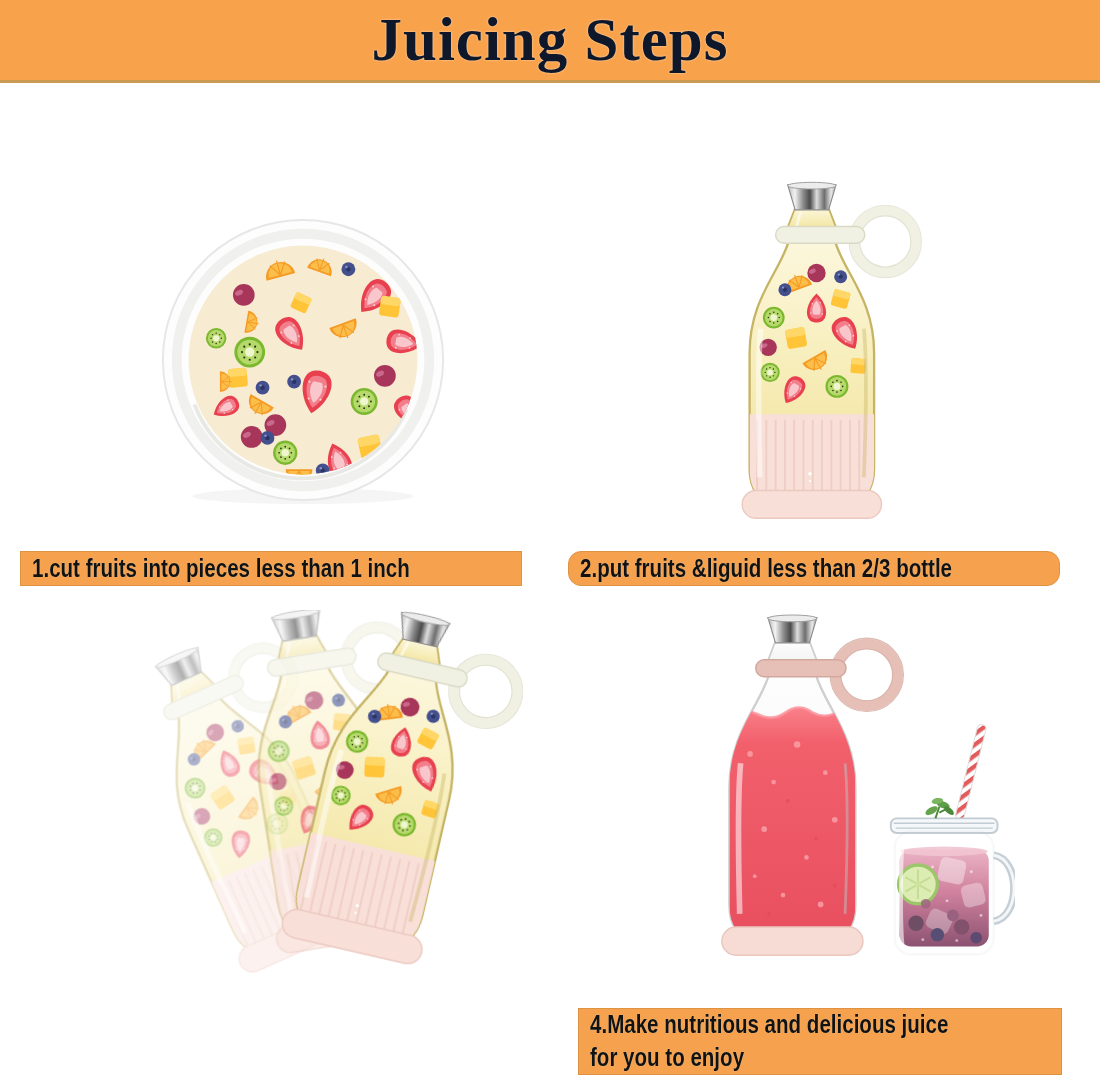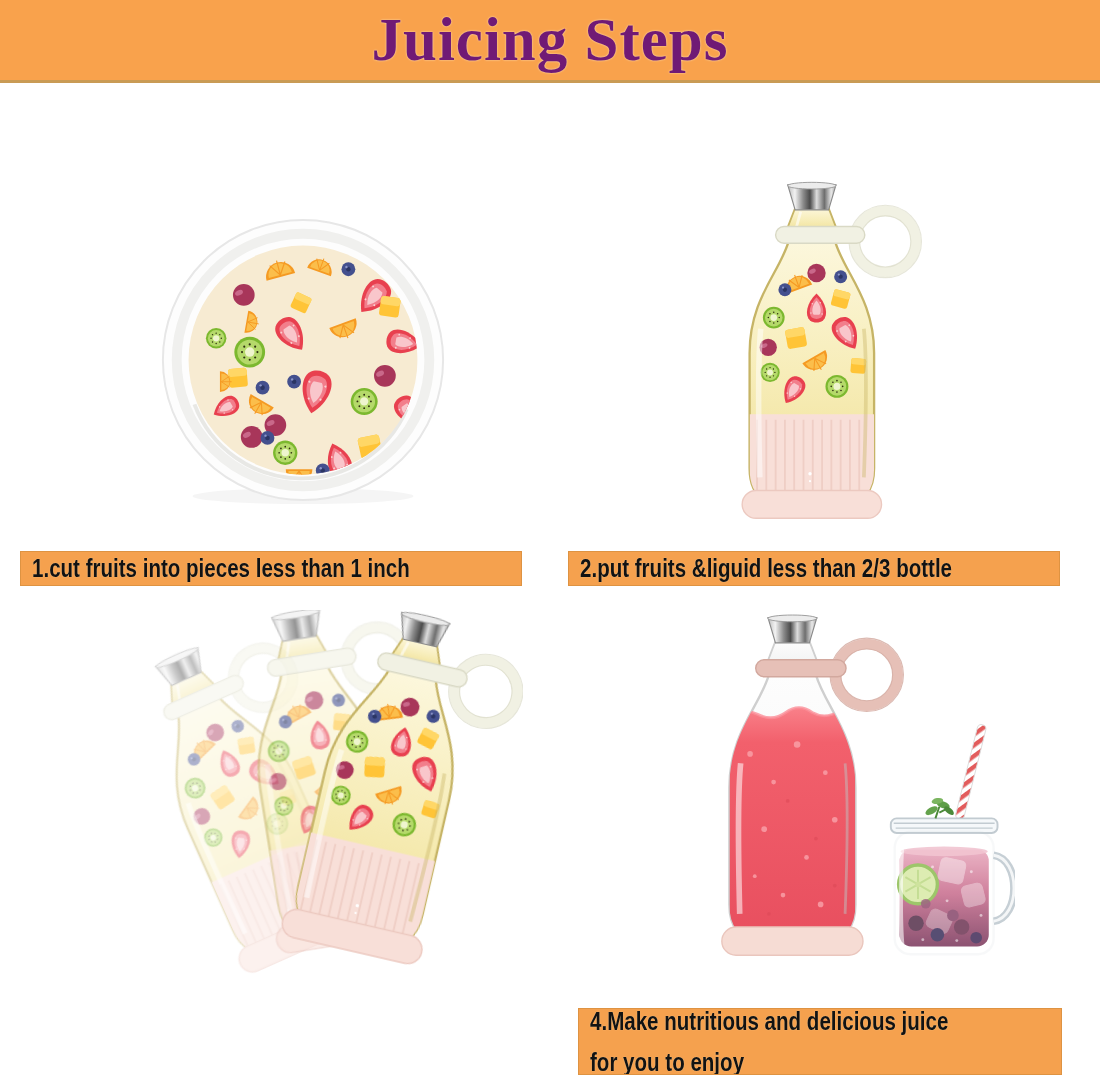--- a/index.html
+++ b/index.html
@@ -2,35 +2,35 @@
 <html><head>
 <meta charset="utf-8">
 <style>
   html,body{margin:0;padding:0;background:#ffffff;}
   .canvas{position:relative;width:1100px;height:1080px;background:#ffffff;overflow:hidden;
           font-family:"Liberation Sans", sans-serif;}
   
   .banner{position:absolute;left:0;top:0;width:1100px;height:80px;background:#F9A24C;
           border-bottom:3px solid #C99B55;display:flex;align-items:center;justify-content:center;}
   .banner h1{margin:0;font-family:"Liberation Serif", serif;font-weight:bold;font-size:61px;
-             color:#701a75;letter-spacing:1px;text-shadow:0 0 2px rgba(255,240,210,.9);}
+             color:#0f172a;letter-spacing:1px;text-shadow:0 0 2px rgba(255,240,210,.9);}
   
   .fig{position:absolute;}
   .fig svg{display:block;}
   
   .caption{position:absolute;background:#F5A14E;border:1px solid #DE9342;color:#121212;
-           font-weight:bold;display:flex;flex-direction:column;justify-content:center;
+           font-weight:bold;display:flex;flex-direction:column;justify-content:flex-end;
            padding:0 11px;box-sizing:border-box;overflow:hidden;}
   .cap-line{display:block;white-space:nowrap;font-size:26px;line-height:33px;
             transform:scaleX(0.79);transform-origin:left center;
             text-shadow:0 0 1px rgba(255,236,200,.8);}
   .cap1{left:20px;top:551px;width:502px;height:35px;}
-  .cap2{left:568px;top:551px;width:492px;height:35px;}
+  .cap2{left:568px;top:551px;width:492px;height:35px;border-radius:13px;}
   .cap3{left:37px;top:1008px;width:472px;height:67px;}
-  .cap4{left:578px;top:1008px;width:484px;height:67px;gap:8px;}
+  .cap4{left:578px;top:1008px;width:484px;height:67px;}
 </style>
 </head>
 <body>
 
 <div class="canvas">
 
   <svg width="0" height="0" style="position:absolute" aria-hidden="true">
     <defs>
       <linearGradient id="gChrome" x1="0" y1="0" x2="1" y2="0">
         <stop offset="0" stop-color="#BDBDBD"></stop>

